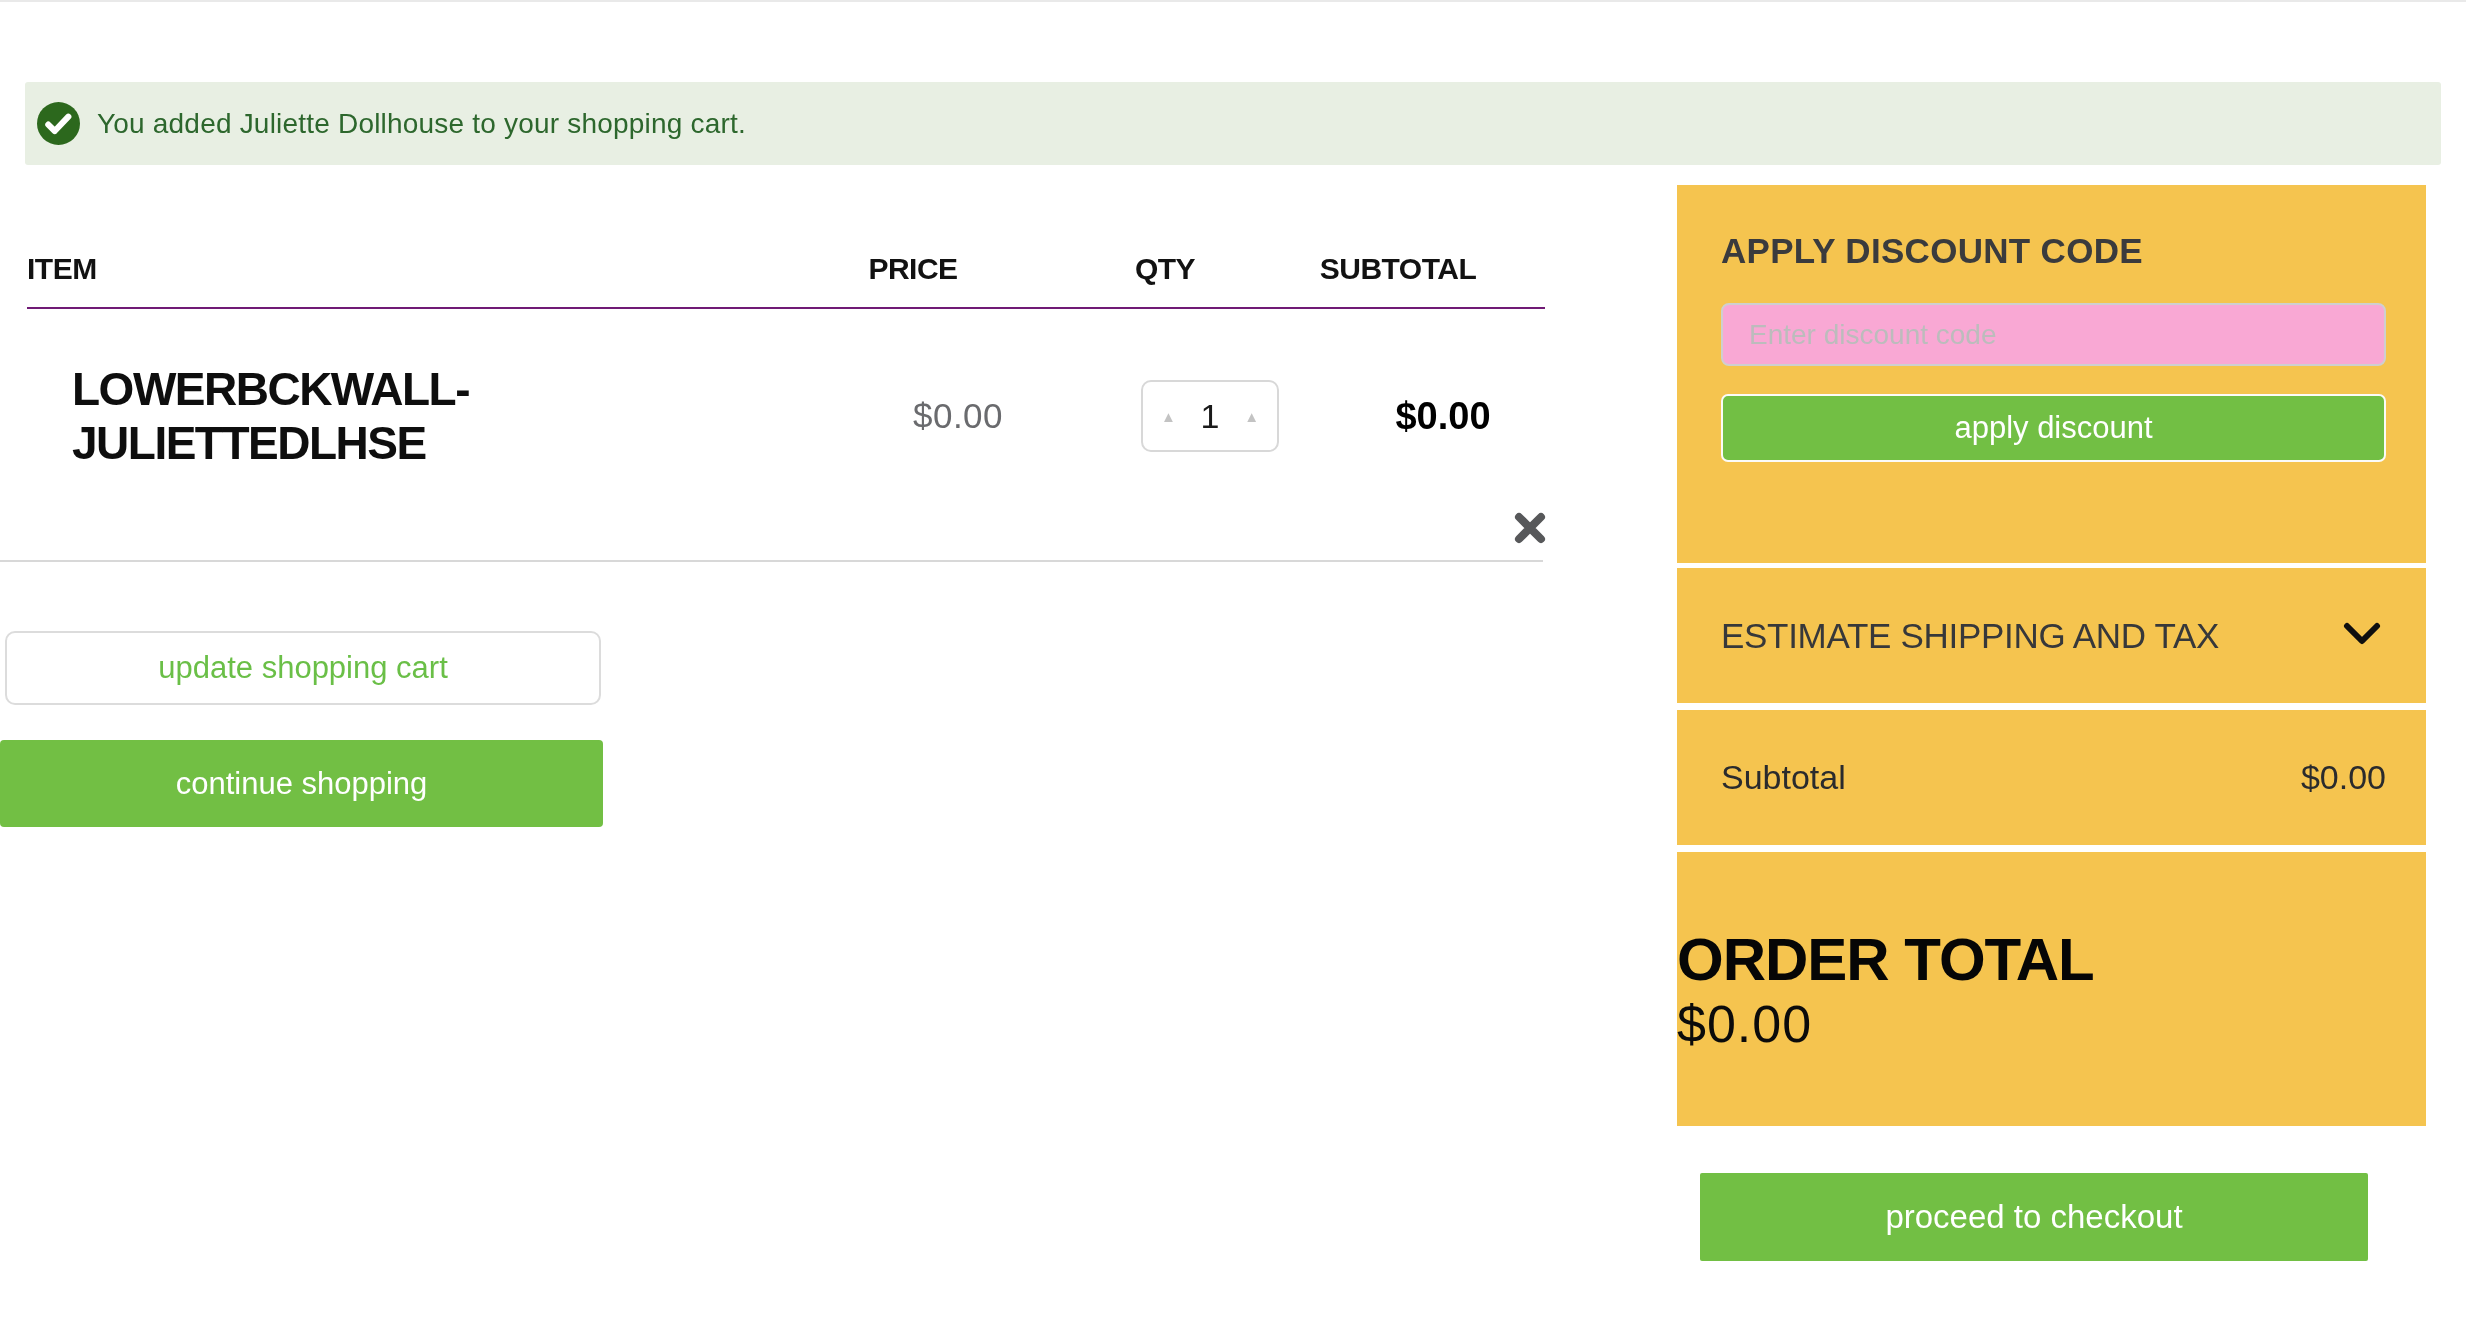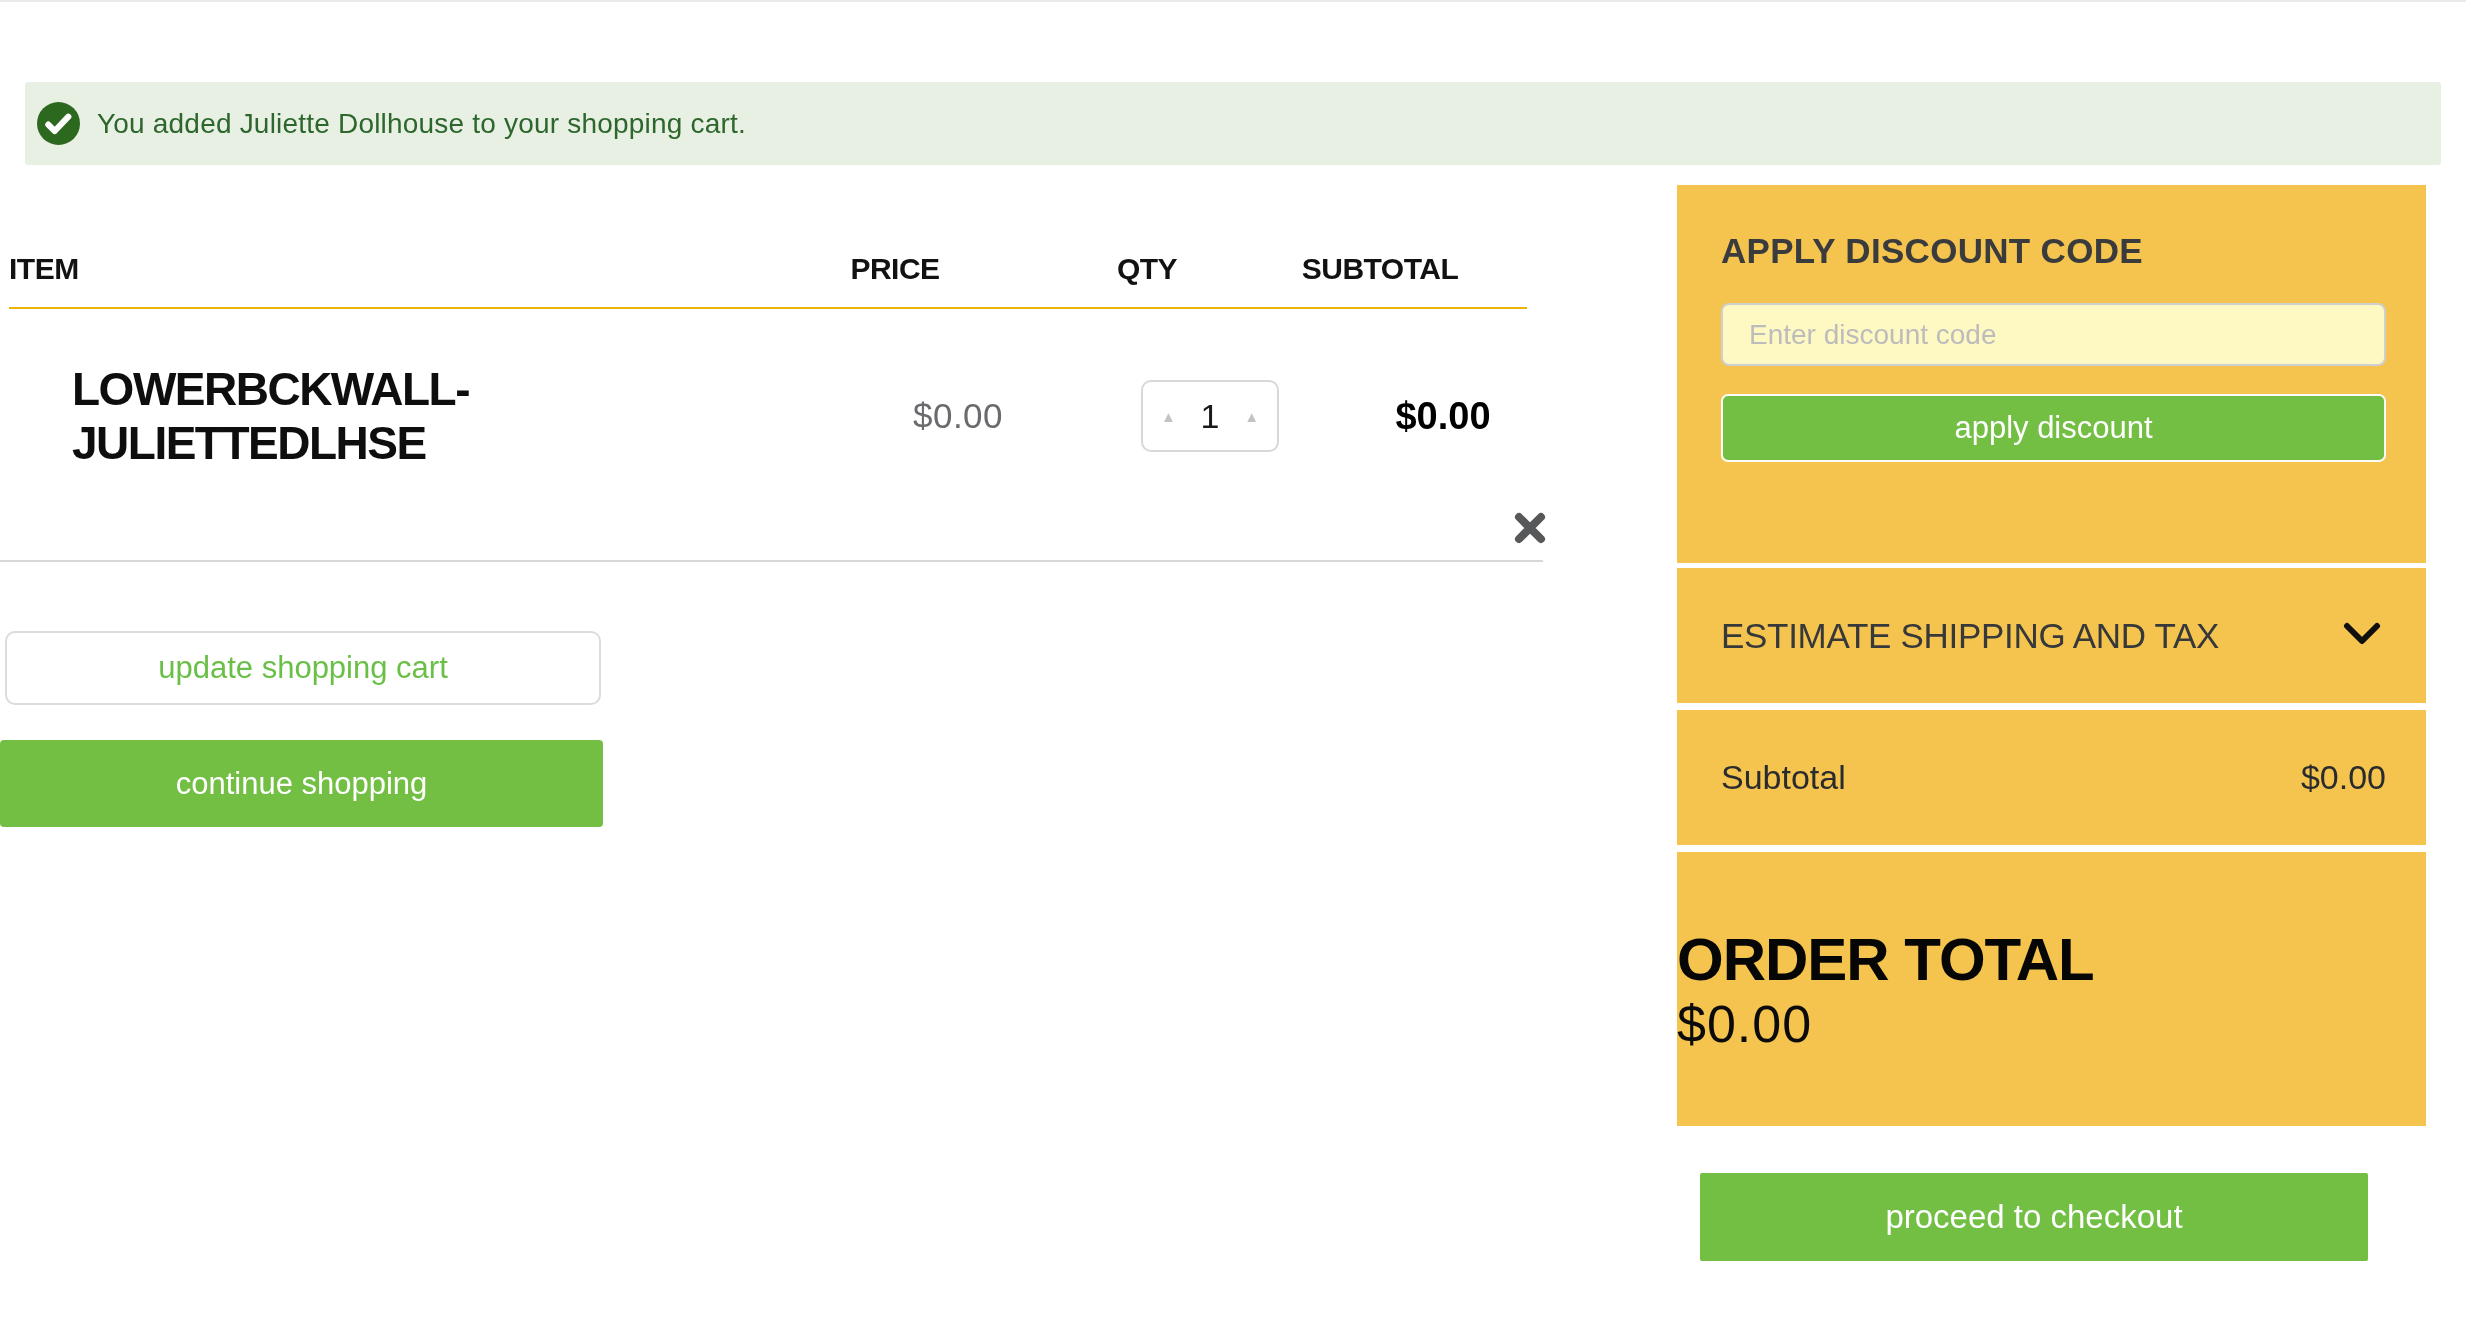--- a/index.html
+++ b/index.html
@@ -18,23 +18,23 @@
     background:#e8efe3; border-radius:3px;
     display:flex; align-items:center; padding-left:12px;
   }
   .banner .check-wrap { width:43px; height:43px; flex:0 0 43px; }
   .banner .msg {
     margin-left:17px; font-size:28px; color:#2d672d; letter-spacing:0.2px;
   }
 
   
   .cart-header {
-    position:absolute; left:9px; top:230px; width:1518px; height:79px;
+    position:absolute; left:27px; top:230px; width:1518px; height:79px;
     display:flex; align-items:center;
-    border-bottom:2px solid #eab308;
+    border-bottom:2px solid #701a75;
     font-weight:700; font-size:30px; letter-spacing:-0.5px; color:#121212;
   }
   .col-item { width:720px; text-align:left; }
   .col-price { width:332px; text-align:center; }
   .col-qty { width:172px; text-align:center; }
   .col-sub { width:294px; text-align:center; }
 
   .cart-row {
     position:absolute; left:25px; top:311px; width:1518px; height:210px;
     display:flex; align-items:center;margin-left:47px;
@@ -75,21 +75,21 @@
   }
 
   
   .panel { position:absolute; left:1677px; width:749px; background:#f5c44f; }
   .sec-discount { top:185px; height:378px; padding:46px 40px 2px 44px; }
   .sec-discount h2 {
     font-size:35px; font-weight:600; color:#3a3b3d; letter-spacing:0.3px;
   }
   .discount-input {
     margin-top:32px; width:100%; height:63px;
-    border:2px solid #cfcfcf; border-radius:8px; background:#fef9c3;
+    border:2px solid #cfcfcf; border-radius:8px; background:#f9a8d4;
     font-family:"Liberation Sans", sans-serif; font-size:28px; color:#444;
     padding:0 26px; outline:none;
   }
   .discount-input::placeholder { color:#bcbcbc; }
   .btn-apply {
     margin-top:28px; width:100%; height:68px;
     background:#72bf44; border:2px solid #fbfbf8; border-radius:7px;
     color:#fff; font-size:31px;
   }
 

